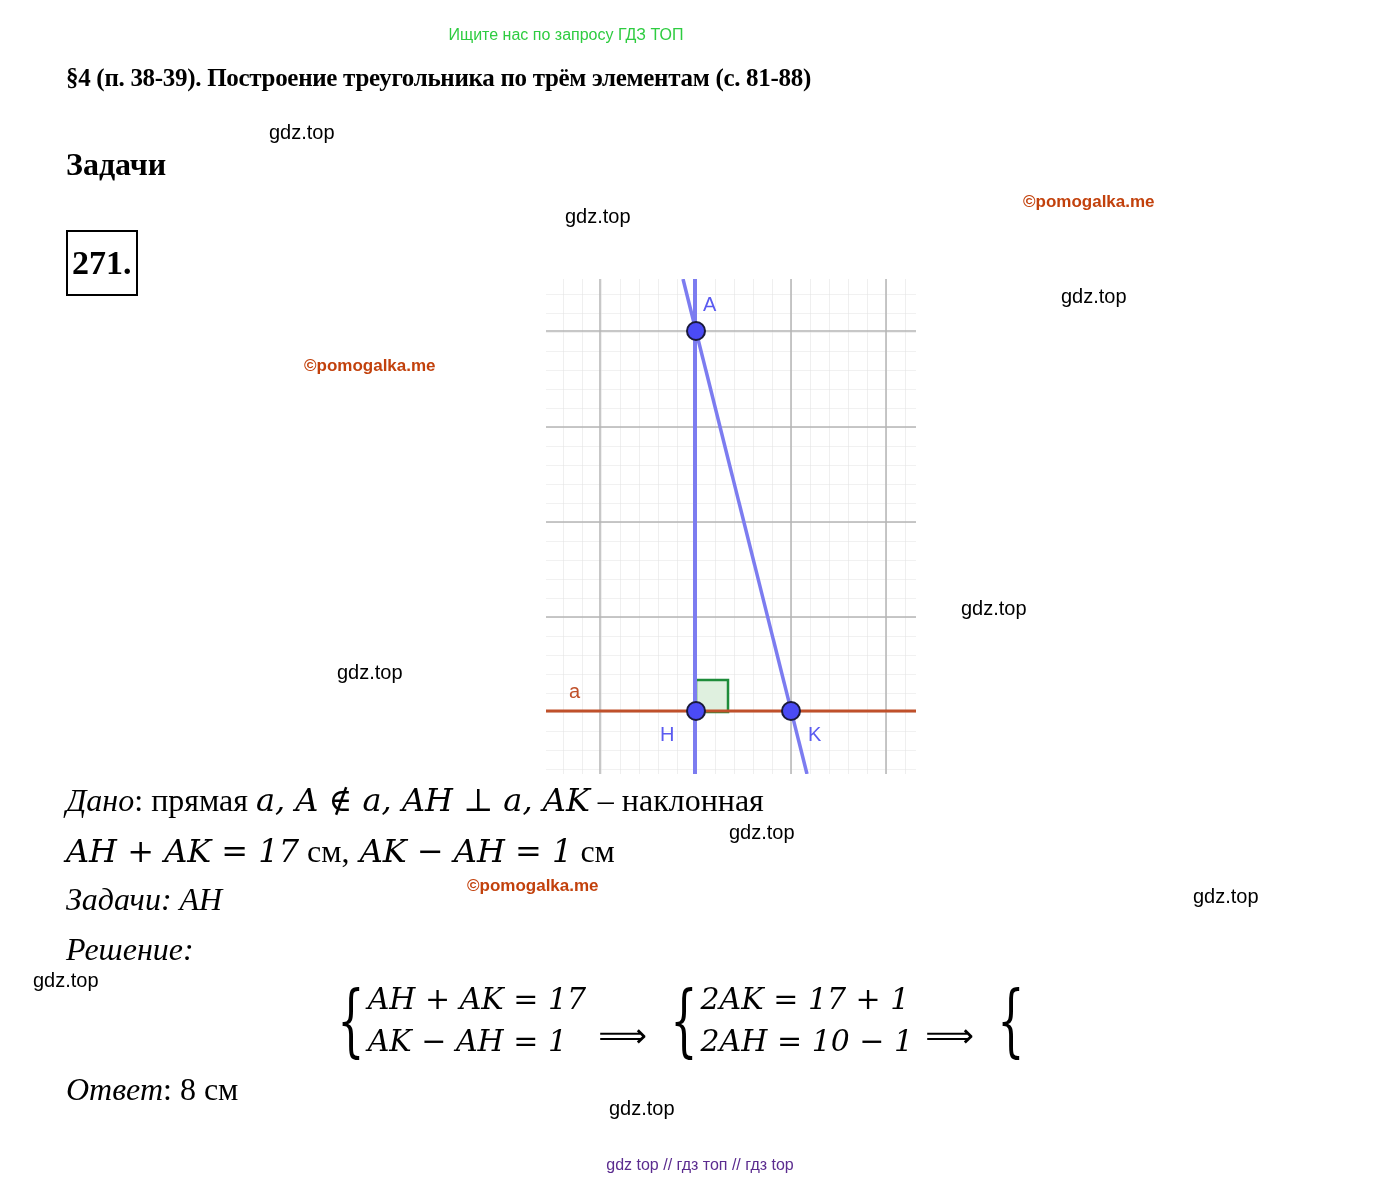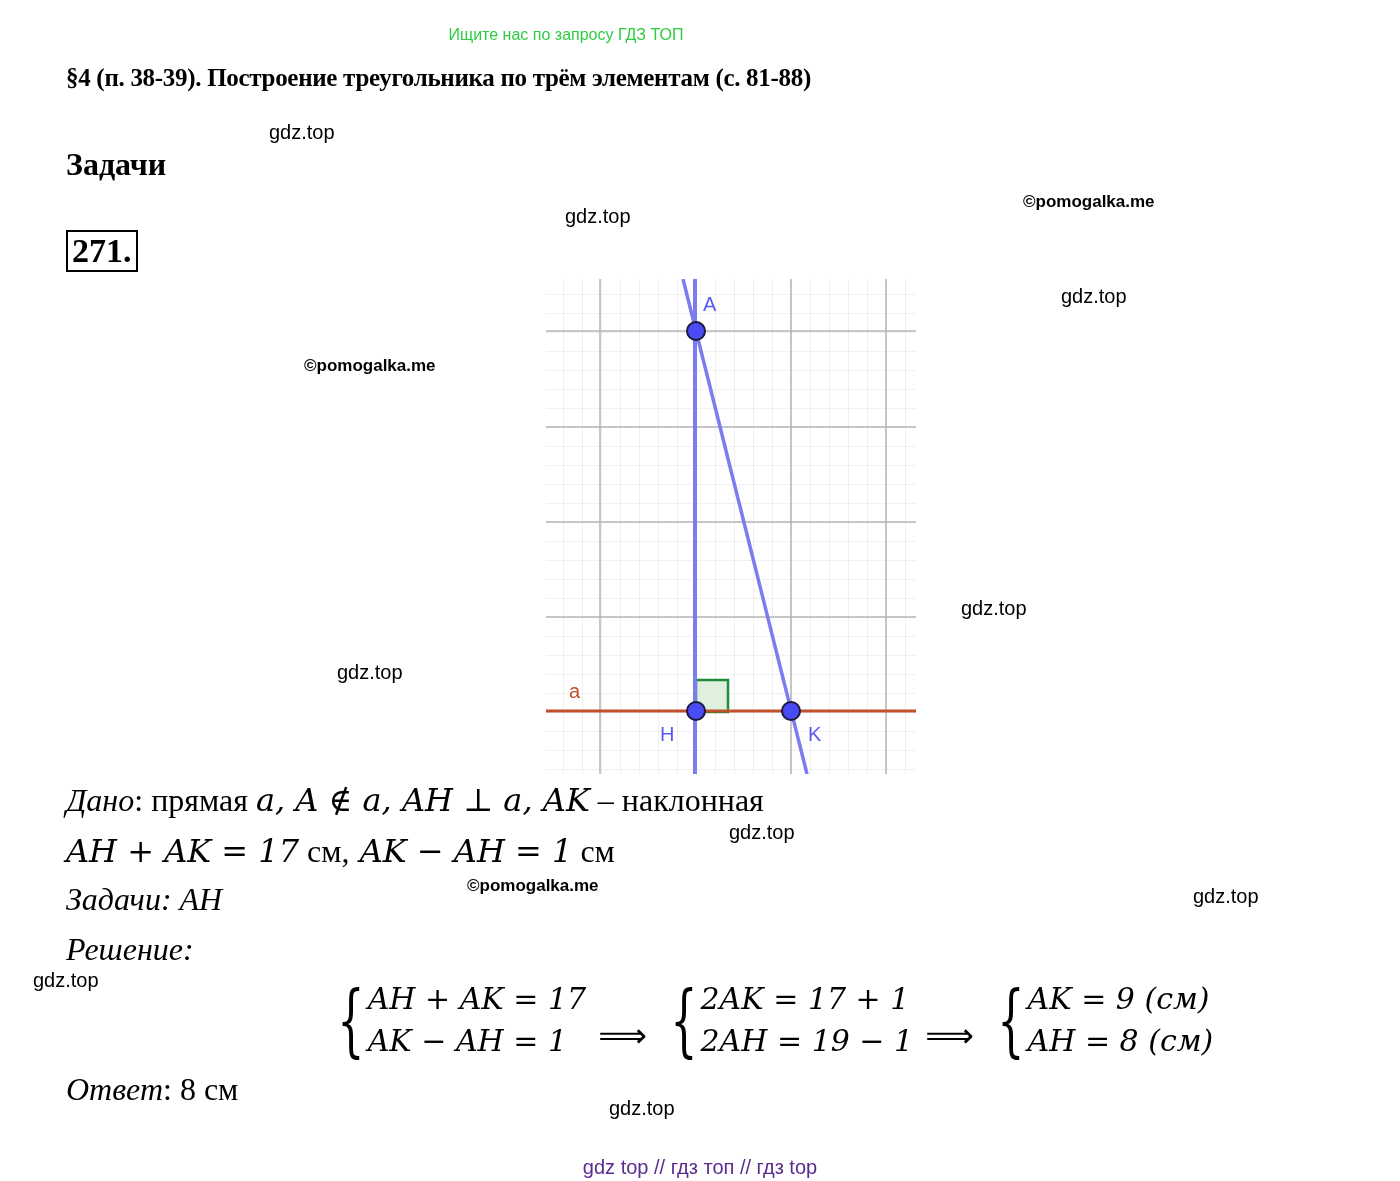--- a/index.html
+++ b/index.html
@@ -1,31 +1,31 @@
 <!DOCTYPE html>
 <html><head>
 <meta charset="utf-8">
 <style>
   html, body { margin:0; padding:0; background:#ffffff; }
   body { width:1400px; height:1181px; position:relative; overflow:hidden; font-family:"Liberation Serif", serif; color:#000; }
   .abs { position:absolute; white-space:nowrap; }
   .top-banner { left:0; width:1132px; top:2px; text-align:center; font-family:"Liberation Sans", sans-serif; font-size:16px; color:#2ecc40;margin-top:24px; }
   .title { left:66px; top:64px; font-family:"Liberation Serif", serif; font-weight:bold; font-size:25px; letter-spacing:-0.3px; }
   .subtitle { left:66px; top:146px; font-weight:bold; font-size:32px; }
-  .num-box { left:66px; top:230px; border:2.5px solid #000; padding:0 4px; font-weight:bold; font-size:34px; line-height:38px; font-family:"Liberation Serif", serif; }
+  .num-box { left:66px; top:230px; border:2.5px solid #000; padding:12px 4px; font-weight:bold; font-size:34px; line-height:38px; font-family:"Liberation Serif", serif; }
   .wm { font-family:"Liberation Sans", sans-serif; font-size:20px; color:#000; }
-  .copy { font-family:"Liberation Sans", sans-serif; font-size:17px; font-weight:bold; color:#000000; }
+  .copy { font-family:"Liberation Sans", sans-serif; font-size:17px; font-weight:bold; color:#c2410c; }
   .line { left:66px; font-size:32px; }
   .it { font-style:italic; }
   .math { font-family:"DejaVu Serif", serif; font-style:italic; }
   .sys { display:inline-flex; align-items:center; }
   .brace { font-family:"DejaVu Serif", serif; font-size:78px; line-height:78px; font-weight:100; transform:scaleX(0.55); display:inline-block; margin-right:-8px; }
   .rows { display:inline-flex; flex-direction:column; font-family:"DejaVu Serif", serif; font-style:italic; font-size:30px; line-height:42px; }
   .arrow { font-family:"DejaVu Sans", sans-serif; font-size:34px; margin:0 8px; }
-  .footer { left:0; width:1400px; top:1156px; text-align:center; font-family:"Liberation Sans", sans-serif; font-size:20px; color:#5b2c8f; }
+  .footer { left:0; width:1400px; top:1156px; text-align:center; font-family:"Liberation Sans", sans-serif; font-size:16px; color:#5b2c8f; }
   svg { position:absolute; left:546px; top:279px; }
 </style>
 </head>
 <body>
 
 <div class="abs top-banner">Ищите нас по запросу ГДЗ ТОП</div>
 
 <div class="abs title">§4 (п. 38-39). Построение треугольника по трём элементам  (с. 81-88)</div>
 <div class="abs subtitle">Задачи</div>
 <div class="abs num-box">271.</div>
@@ -102,30 +102,26 @@
     <span class="rows">
       <span>AH + AK = 17</span>
       <span> AK − AH = 1</span>
     </span>
   </span>
   <span class="arrow">⟹</span>
   <span class="sys">
     <span class="brace">{</span>
     <span class="rows">
       <span>2AK = 17 + 1</span>
-      <span>2AH = 19 − 1</span>
+      <span>2AH = 10 − 1</span>
     </span>
   </span>
   <span class="arrow">⟹</span>
   <span class="sys">
     <span class="brace">{</span>
-    <span class="rows">
-      <span>AK = 9 (см)</span>
-      <span>AH = 8 (см)</span>
-    </span>
   </span>
 </div>
 
 <div class="abs line" style="top:1071px;">
   <span class="it">Ответ</span><span>: 8 см</span>
 </div>
 
 <div class="abs footer">gdz top  //  гдз топ  //  гдз top</div>
 
 </body></html>

